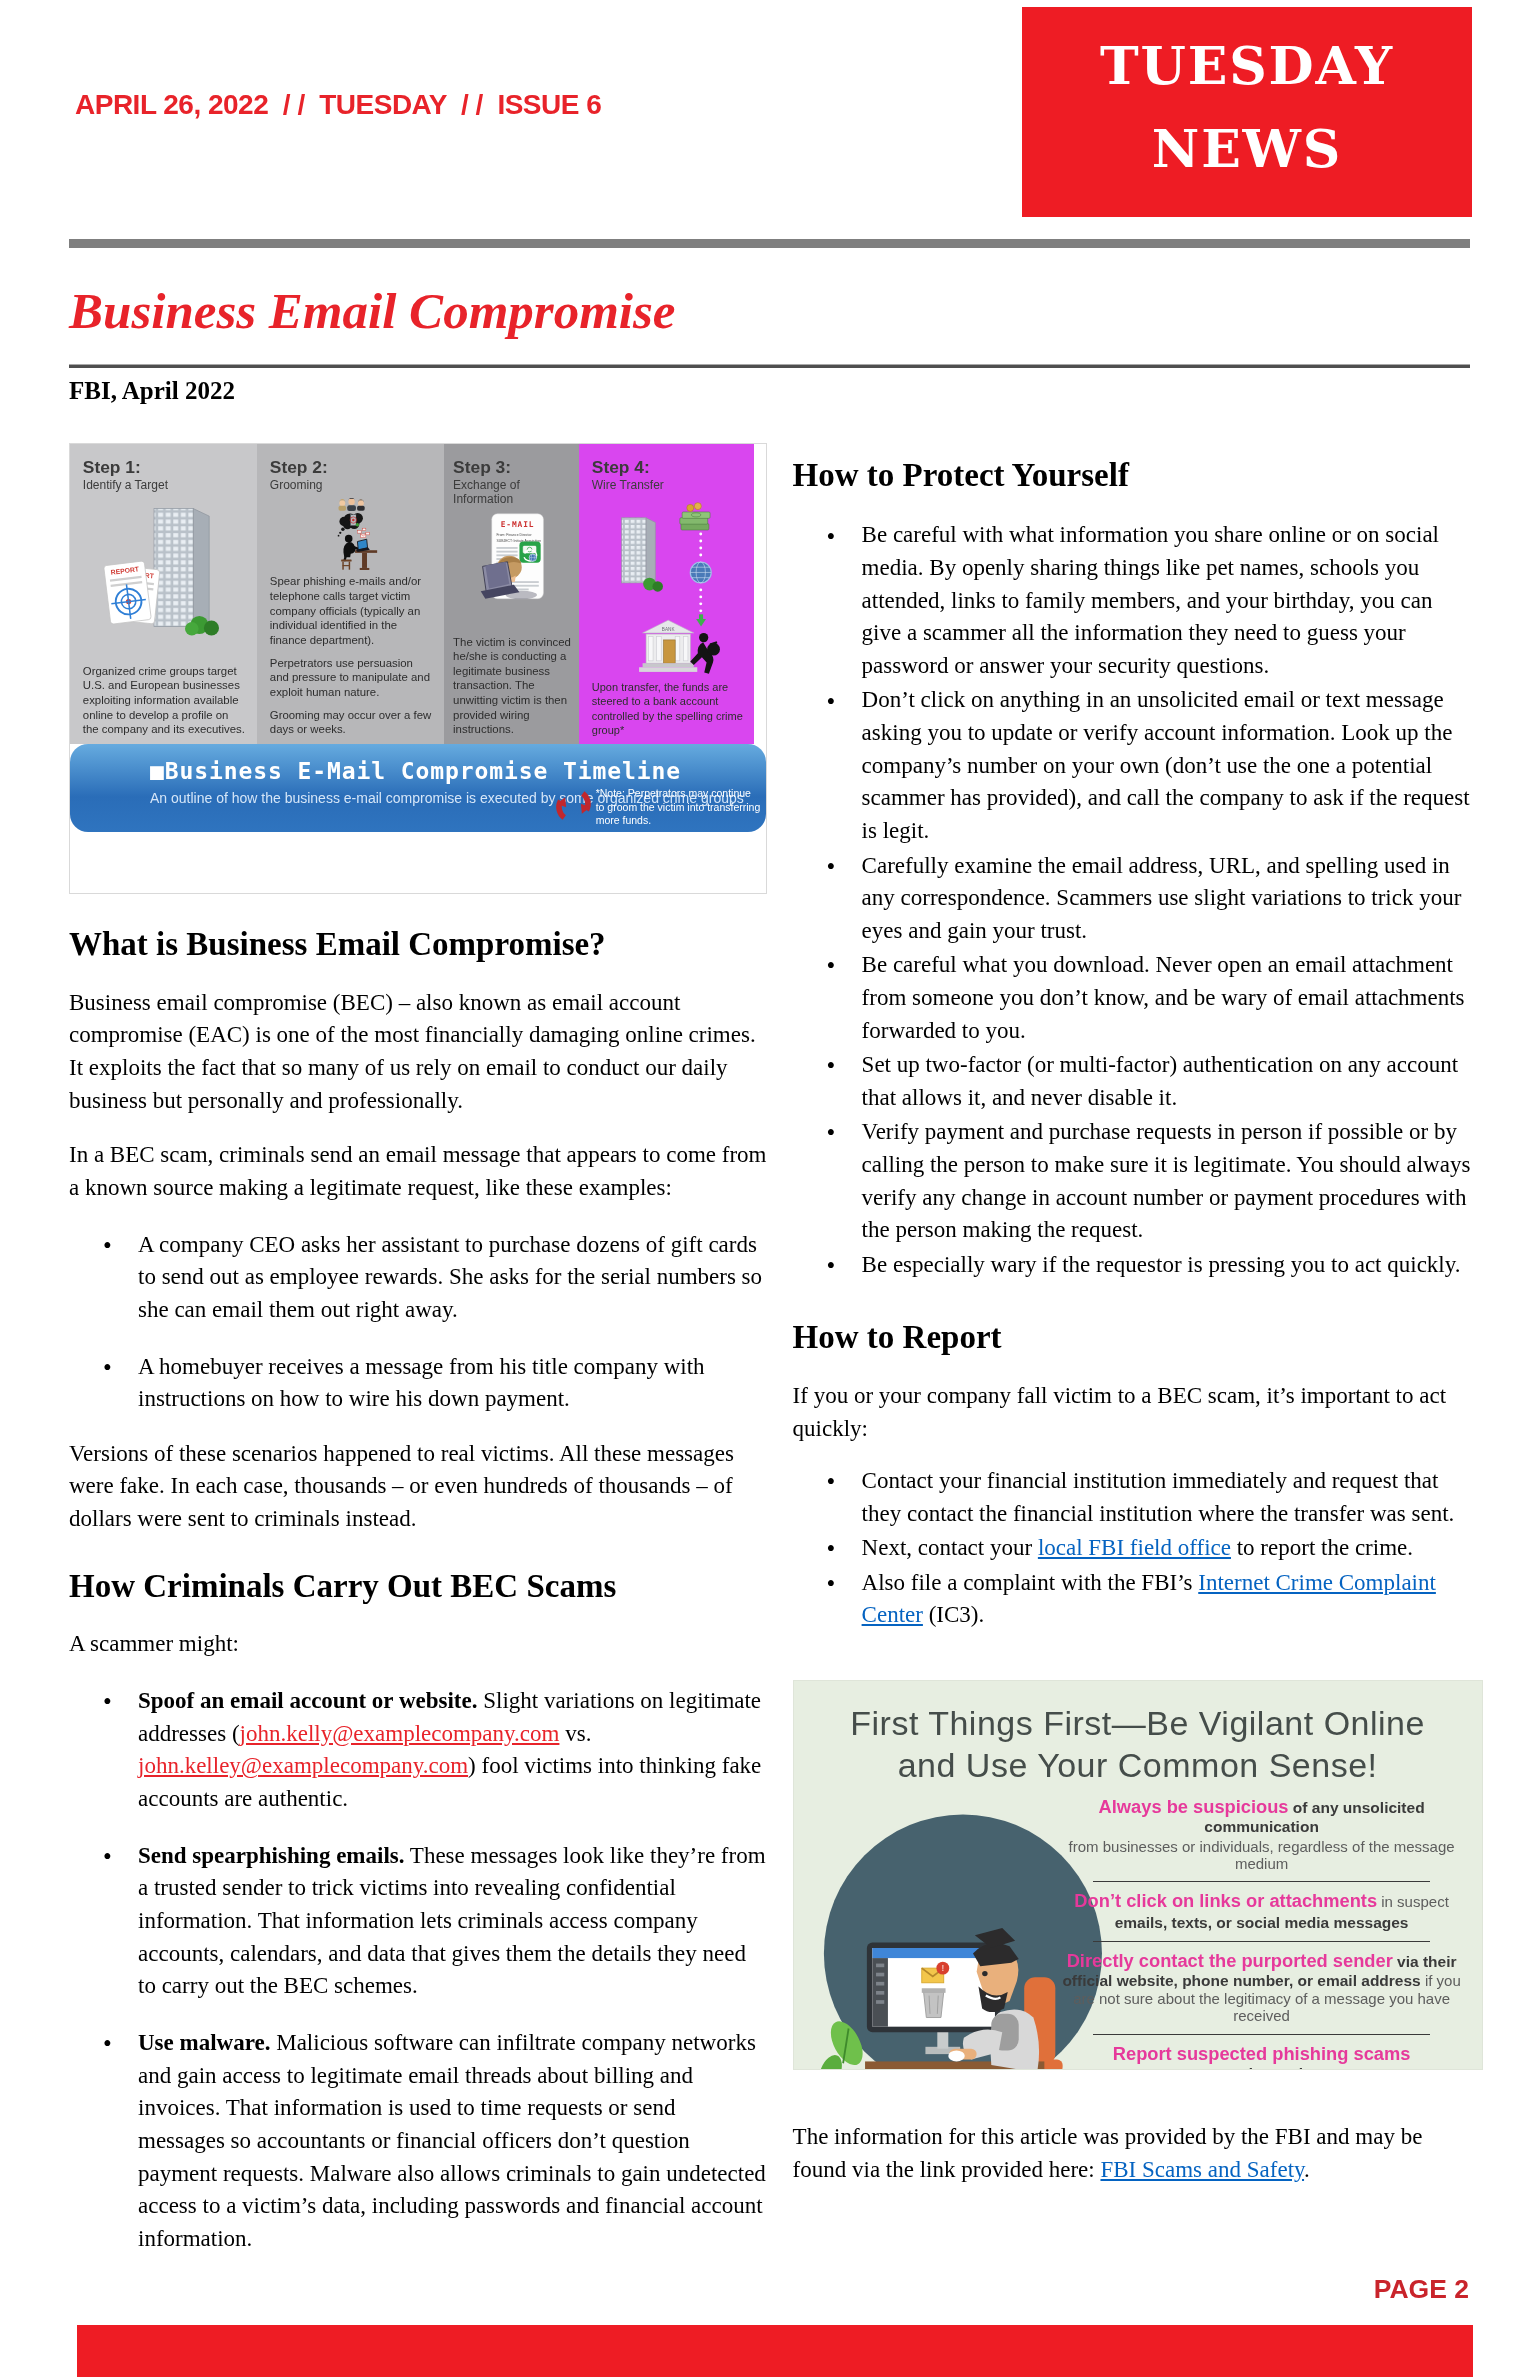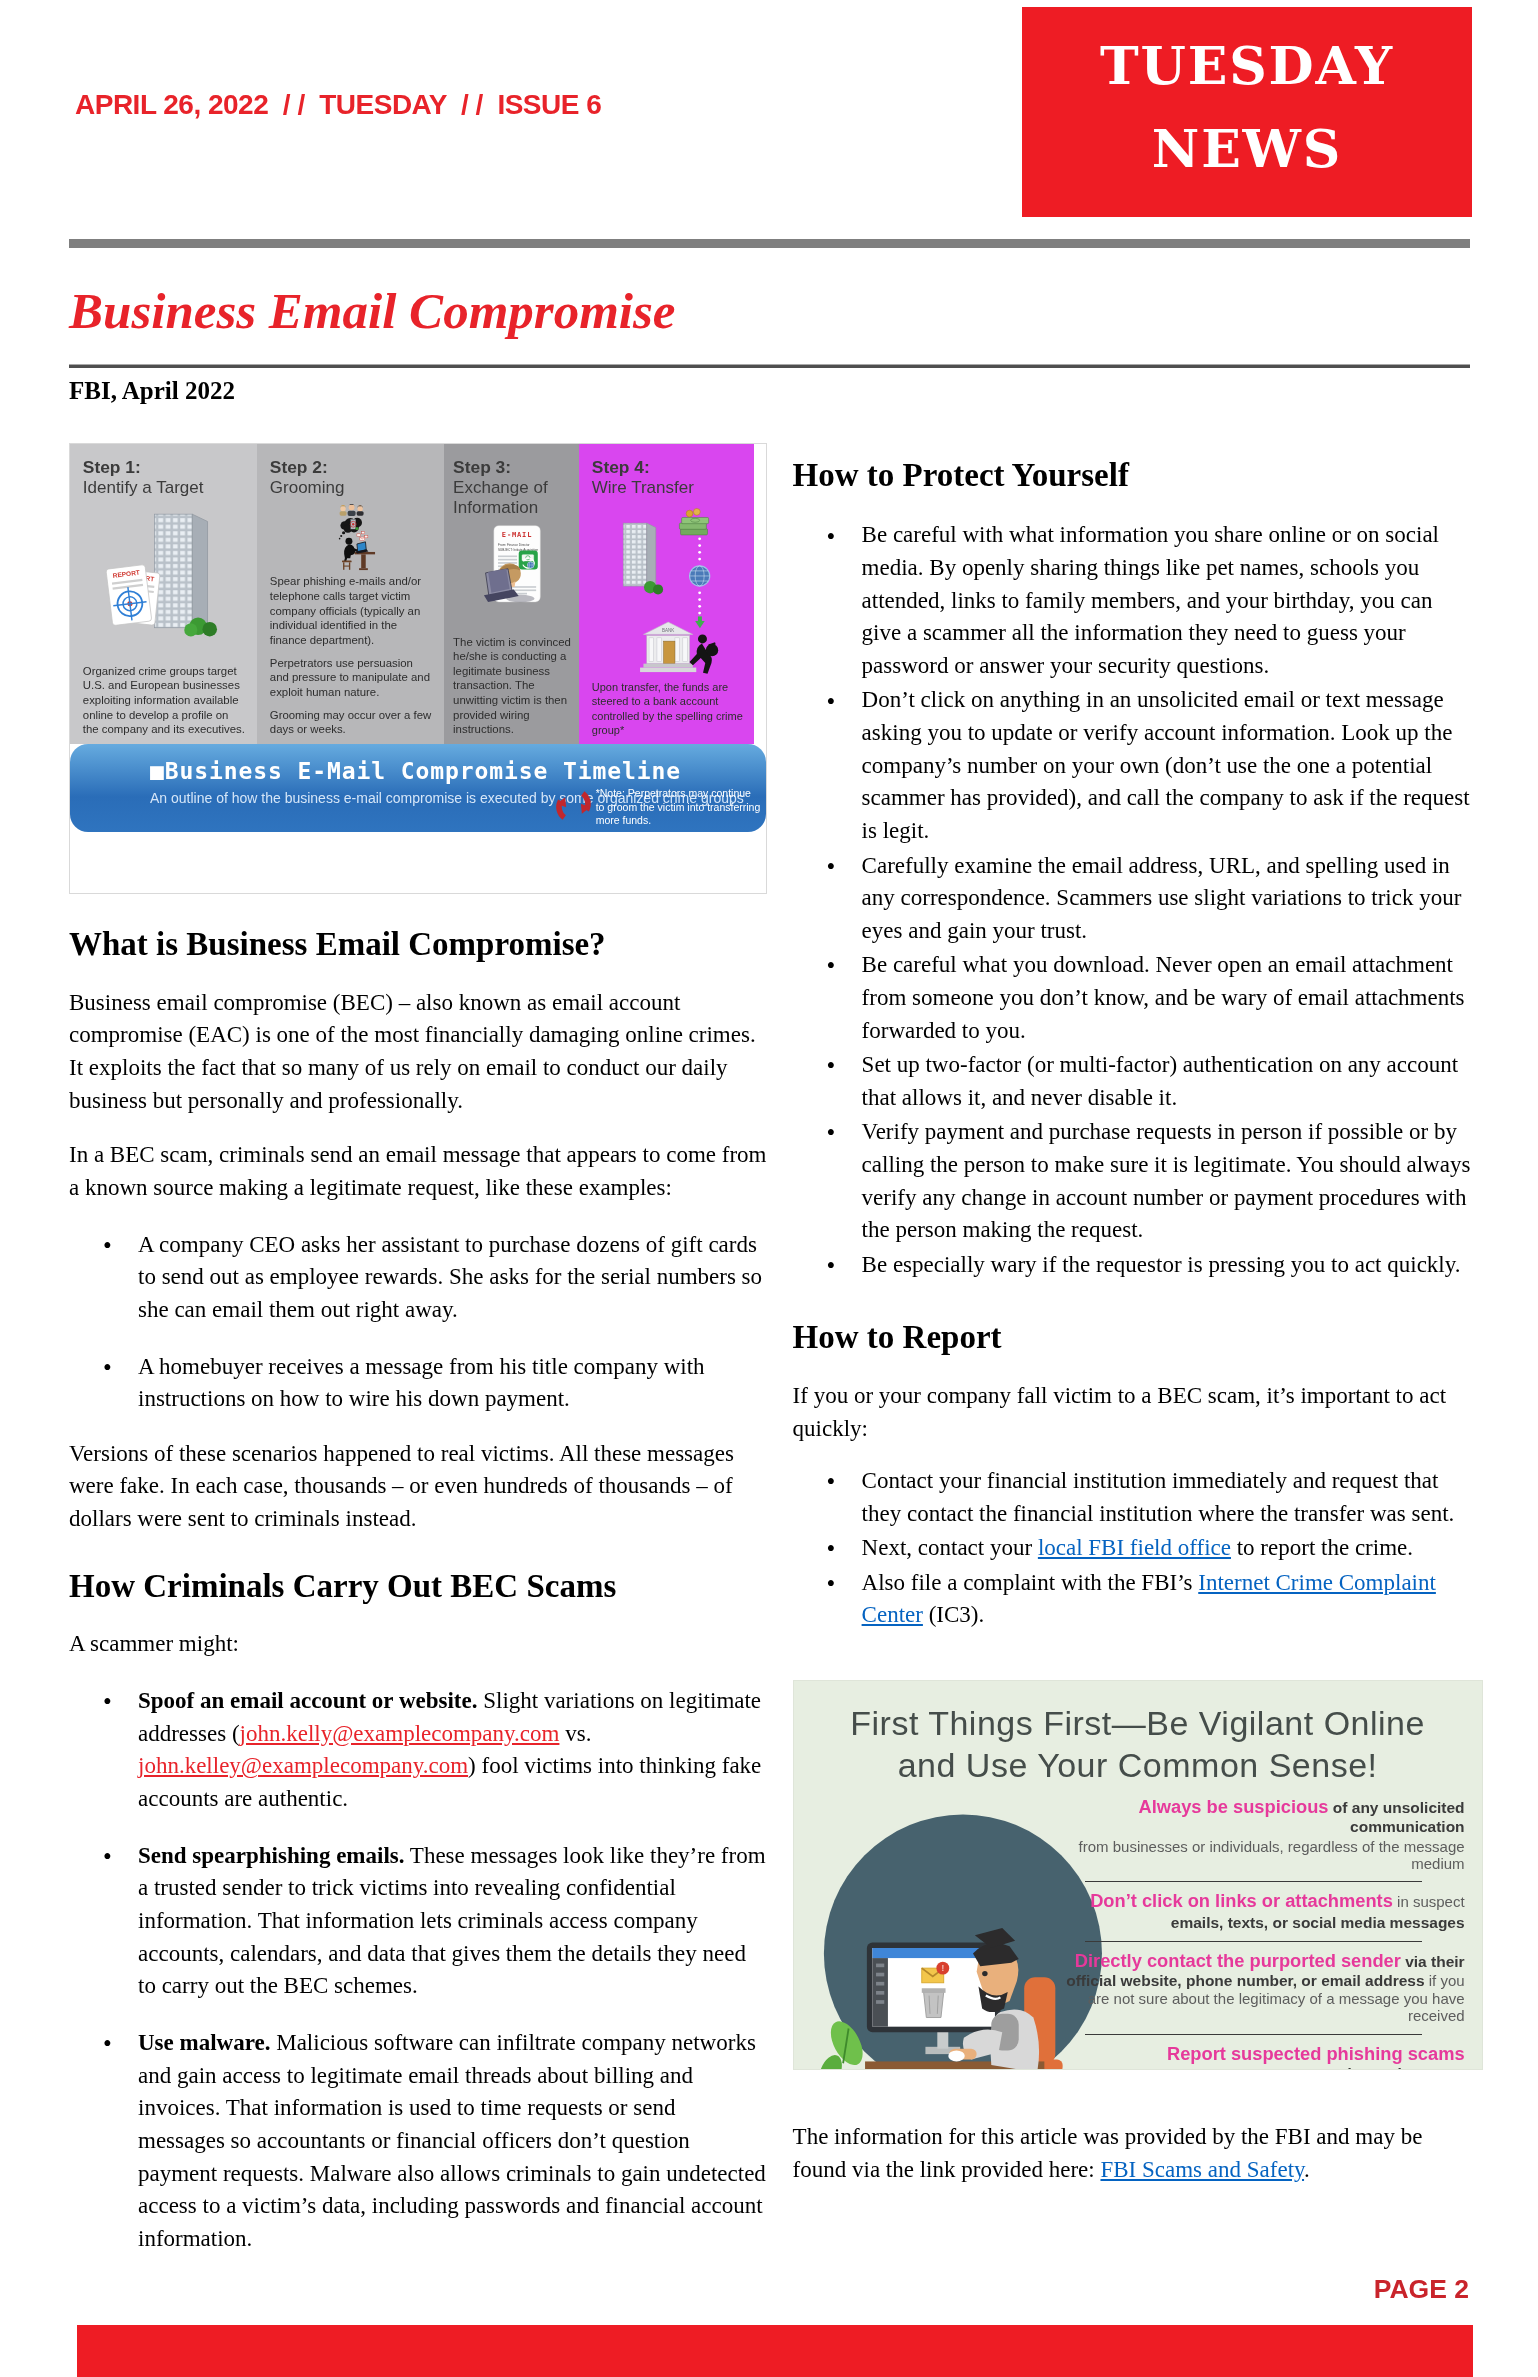--- a/index.html
+++ b/index.html
@@ -42,21 +42,21 @@
   .lead{font-weight:bold;}
   a.redlink{color:var(--link-red);text-decoration:underline;cursor:pointer;}
   a.bluelink{color:var(--link-blue);text-decoration:underline;cursor:pointer;}
 
   
   .bec{width:698px;height:451px;border:0.9px solid #d9d9d9;box-sizing:border-box;background:#fff;}
   .bec-steps{display:flex;gap:0;height:300px;}
   .step{display:flex;flex-direction:column;box-sizing:border-box;padding:12.8px 11px 7.3px 12.8px;
         font-family:"Liberation Sans",sans-serif;}
   .step .shead{margin:0;font-size:17.4px;line-height:1.2;color:#3b3b3b;font-weight:bold;}
-  .step .sname{font-size:17px;line-height:1.2;color:#3b3b3b;}
+  .step .sname{font-size:12px;line-height:1.2;color:#3b3b3b;}
   .step .art{flex:1;position:relative;margin:5.5px 0 3.7px;}
   .step .art svg{position:absolute;left:0;top:0;width:100%;height:100%;}
   .step .txt{font-size:11.4px;line-height:1.28;color:#2d2d2d;}
   .step .txt .tp{margin-top:8.2px;}
   .s1{flex:0 0 187px;background:#c8c8ca;}
   .s2{flex:0 0 187px;background:#b7b7b9;}
   .s3{flex:0 0 135px;background:#9b9b9e;padding-left:9.1px;padding-right:7.3px;}
   .s4{flex:0 0 175px;background:#d946ef;position:relative;}
   .s4 .txt{font-size:11px;}
   .note{position:absolute;left:-24px;bottom:-84px;width:206px;display:flex;gap:3.7px;z-index:6;align-items:flex-start;}
@@ -66,21 +66,21 @@
               background:linear-gradient(180deg,var(--band-blue-1) 0%,var(--band-blue-2) 60%,#2f74bf 100%);border-radius:18px;}
   .banner-title{font-family:"DejaVu Sans Mono",monospace;font-weight:bold;font-size:23px;
                 letter-spacing:0.9px;color:#fff;}
   .banner-sub{margin-top:6.4px;font-family:"Liberation Sans",sans-serif;font-size:14px;color:#d5e6f8;}
 
   
   .vigilant{position:relative;margin-top:48px;width:690px;height:390px;background:var(--panel-green);
             overflow:hidden;font-family:"Liberation Sans",sans-serif;border:0.9px solid #dfe5d9;box-sizing:border-box;}
   .vig-title{margin-top:22px;text-align:center;font-size:34px;line-height:1.22;color:#454d4a;letter-spacing:0.5px;}
   .vig-scene{position:absolute;left:18.3px;top:117px;width:311px;height:311px;}
-  .vig-tips{position:absolute;left:249px;top:108px;width:422px;text-align:right;}
+  .vig-tips{position:absolute;left:257px;top:108px;width:422px;text-align:center;}
   .tip{padding:7.3px 0 8.2px;}
   .tip .pink{color:var(--tip-pink);font-weight:bold;font-size:18.3px;}
   .tip .b{color:#3a3a3a;font-weight:bold;font-size:15.5px;}
   .tip .r{color:#5d5d5d;font-size:15px;}
   .tip div.b,.tip div.r{margin-top:1.8px;font-size:15px;}
   .tip div.b{font-size:15.5px;}
   hr.tdiv{border:none;border-top:1.8px solid #3a3a3a;width:80%;margin:0.9px auto;}
 
   
   .page-label{position:absolute;right:69px;top:2274px;font-family:"Liberation Sans",sans-serif;

